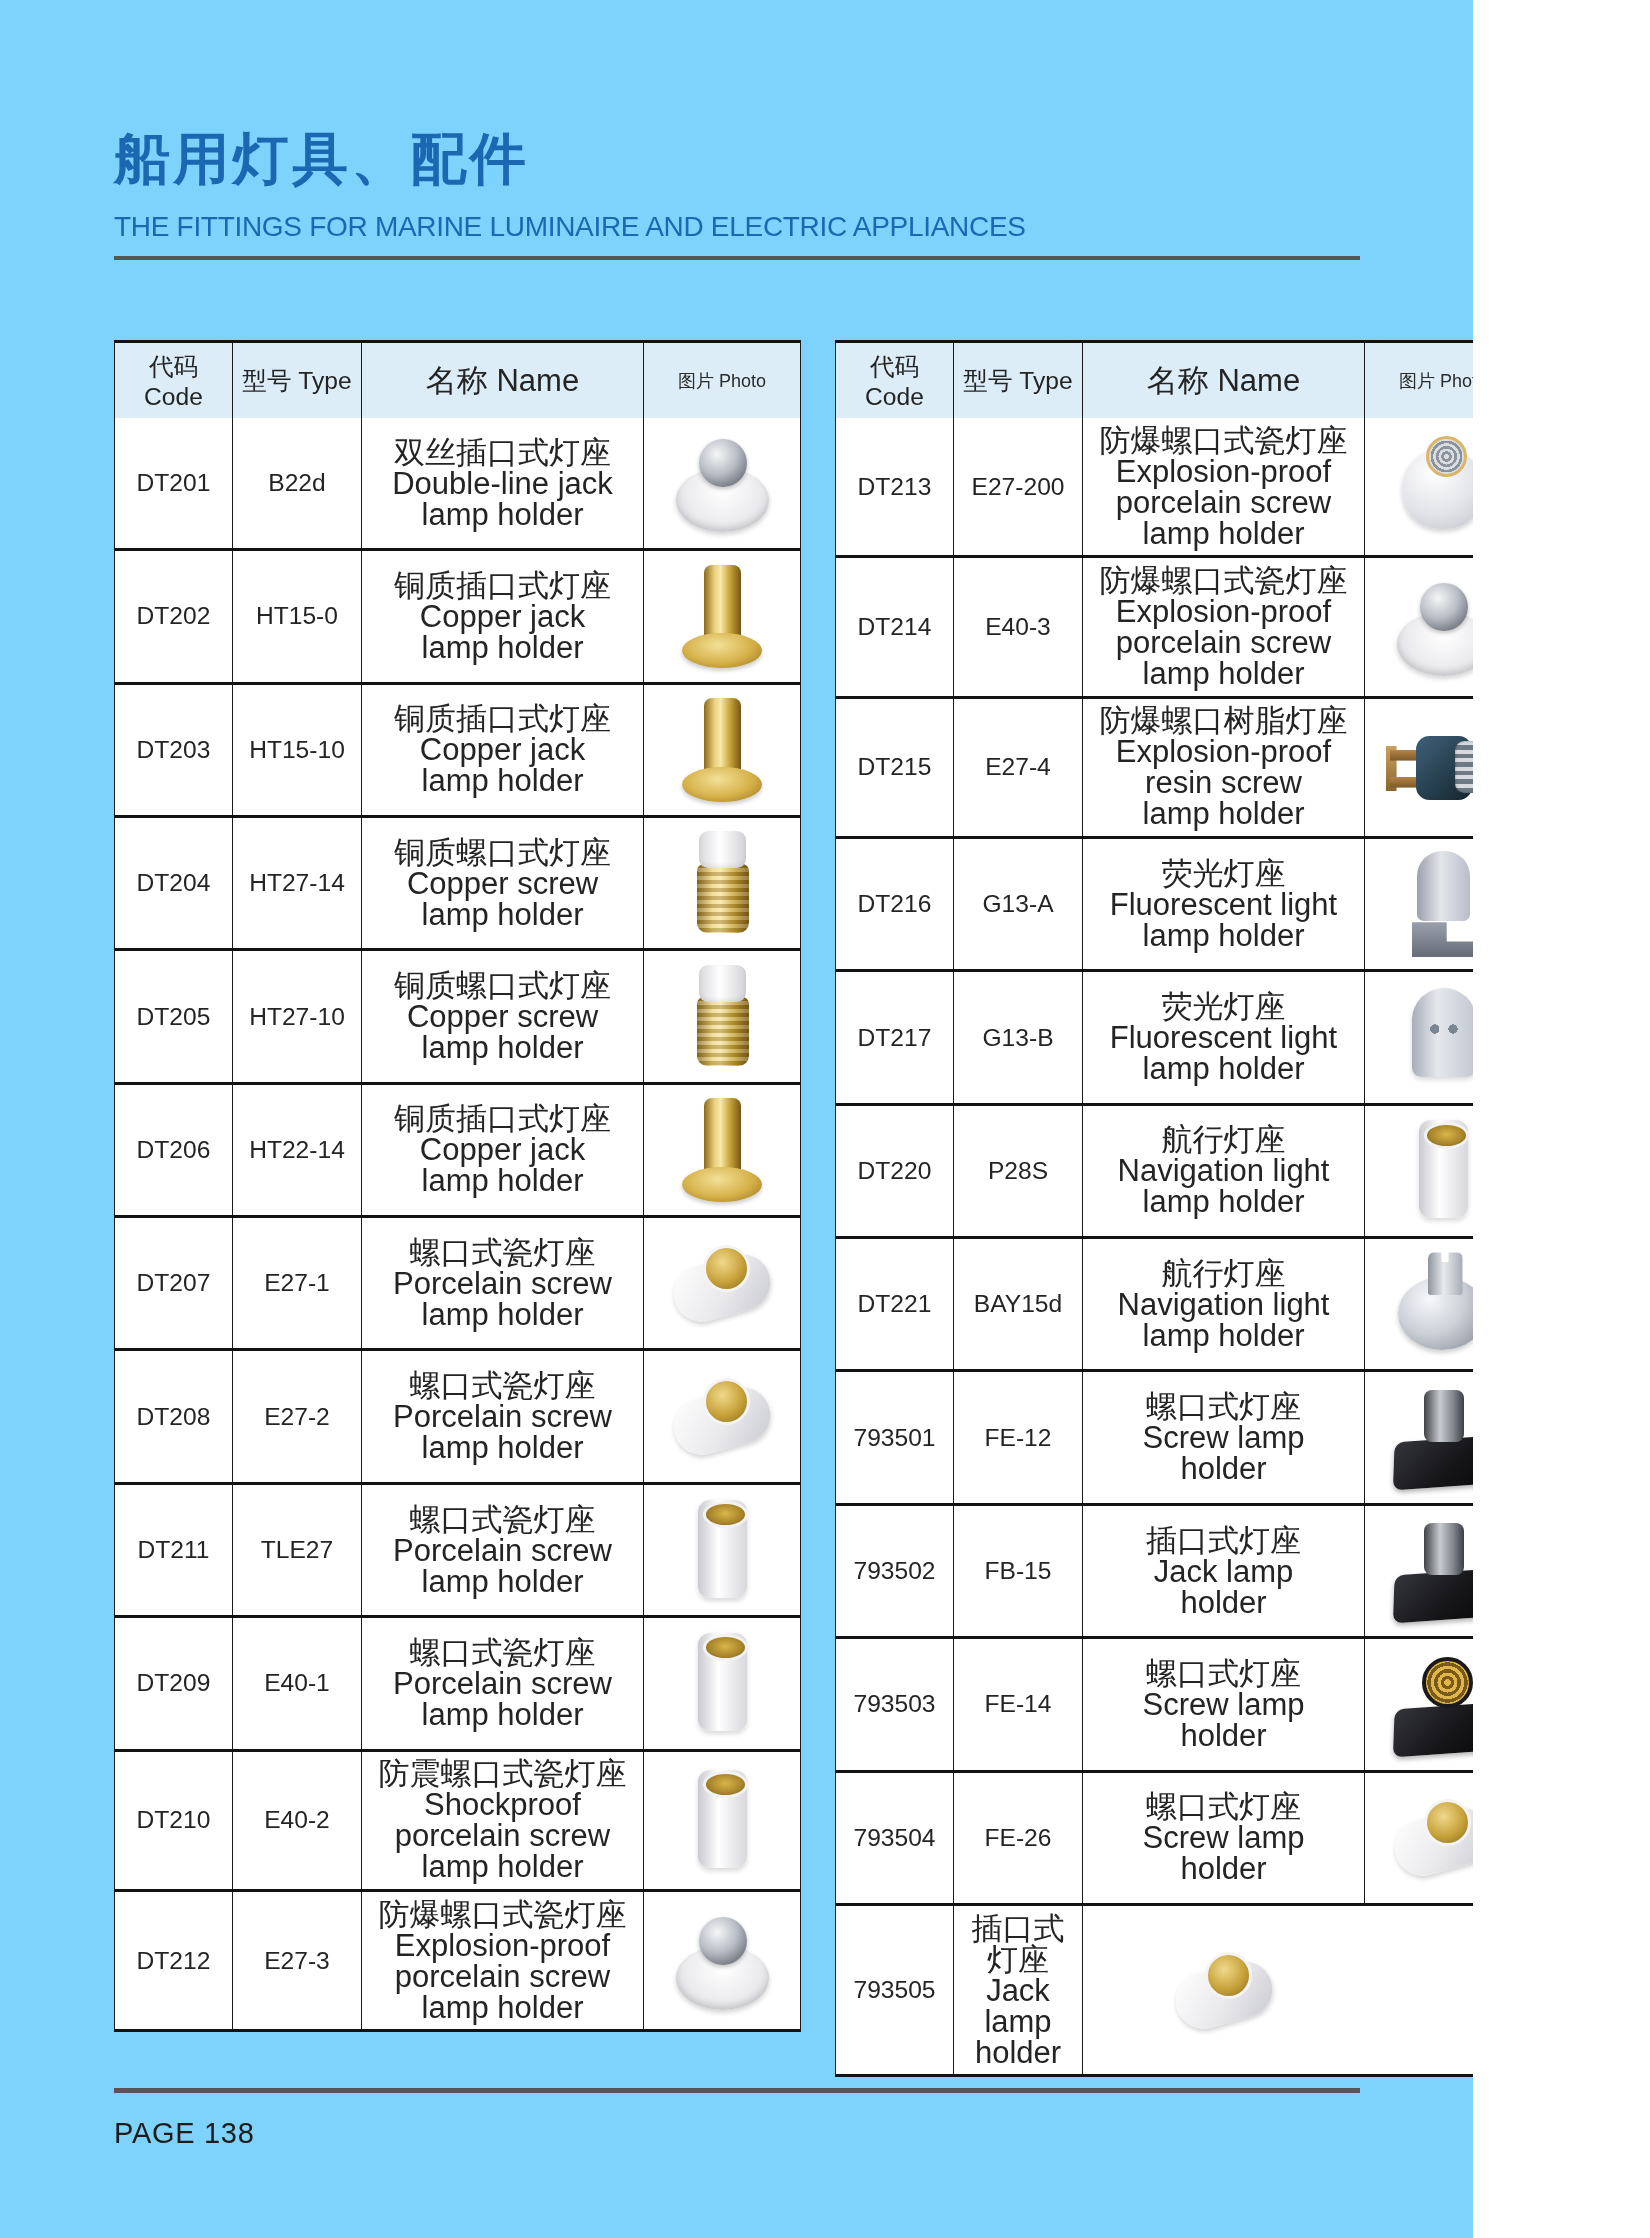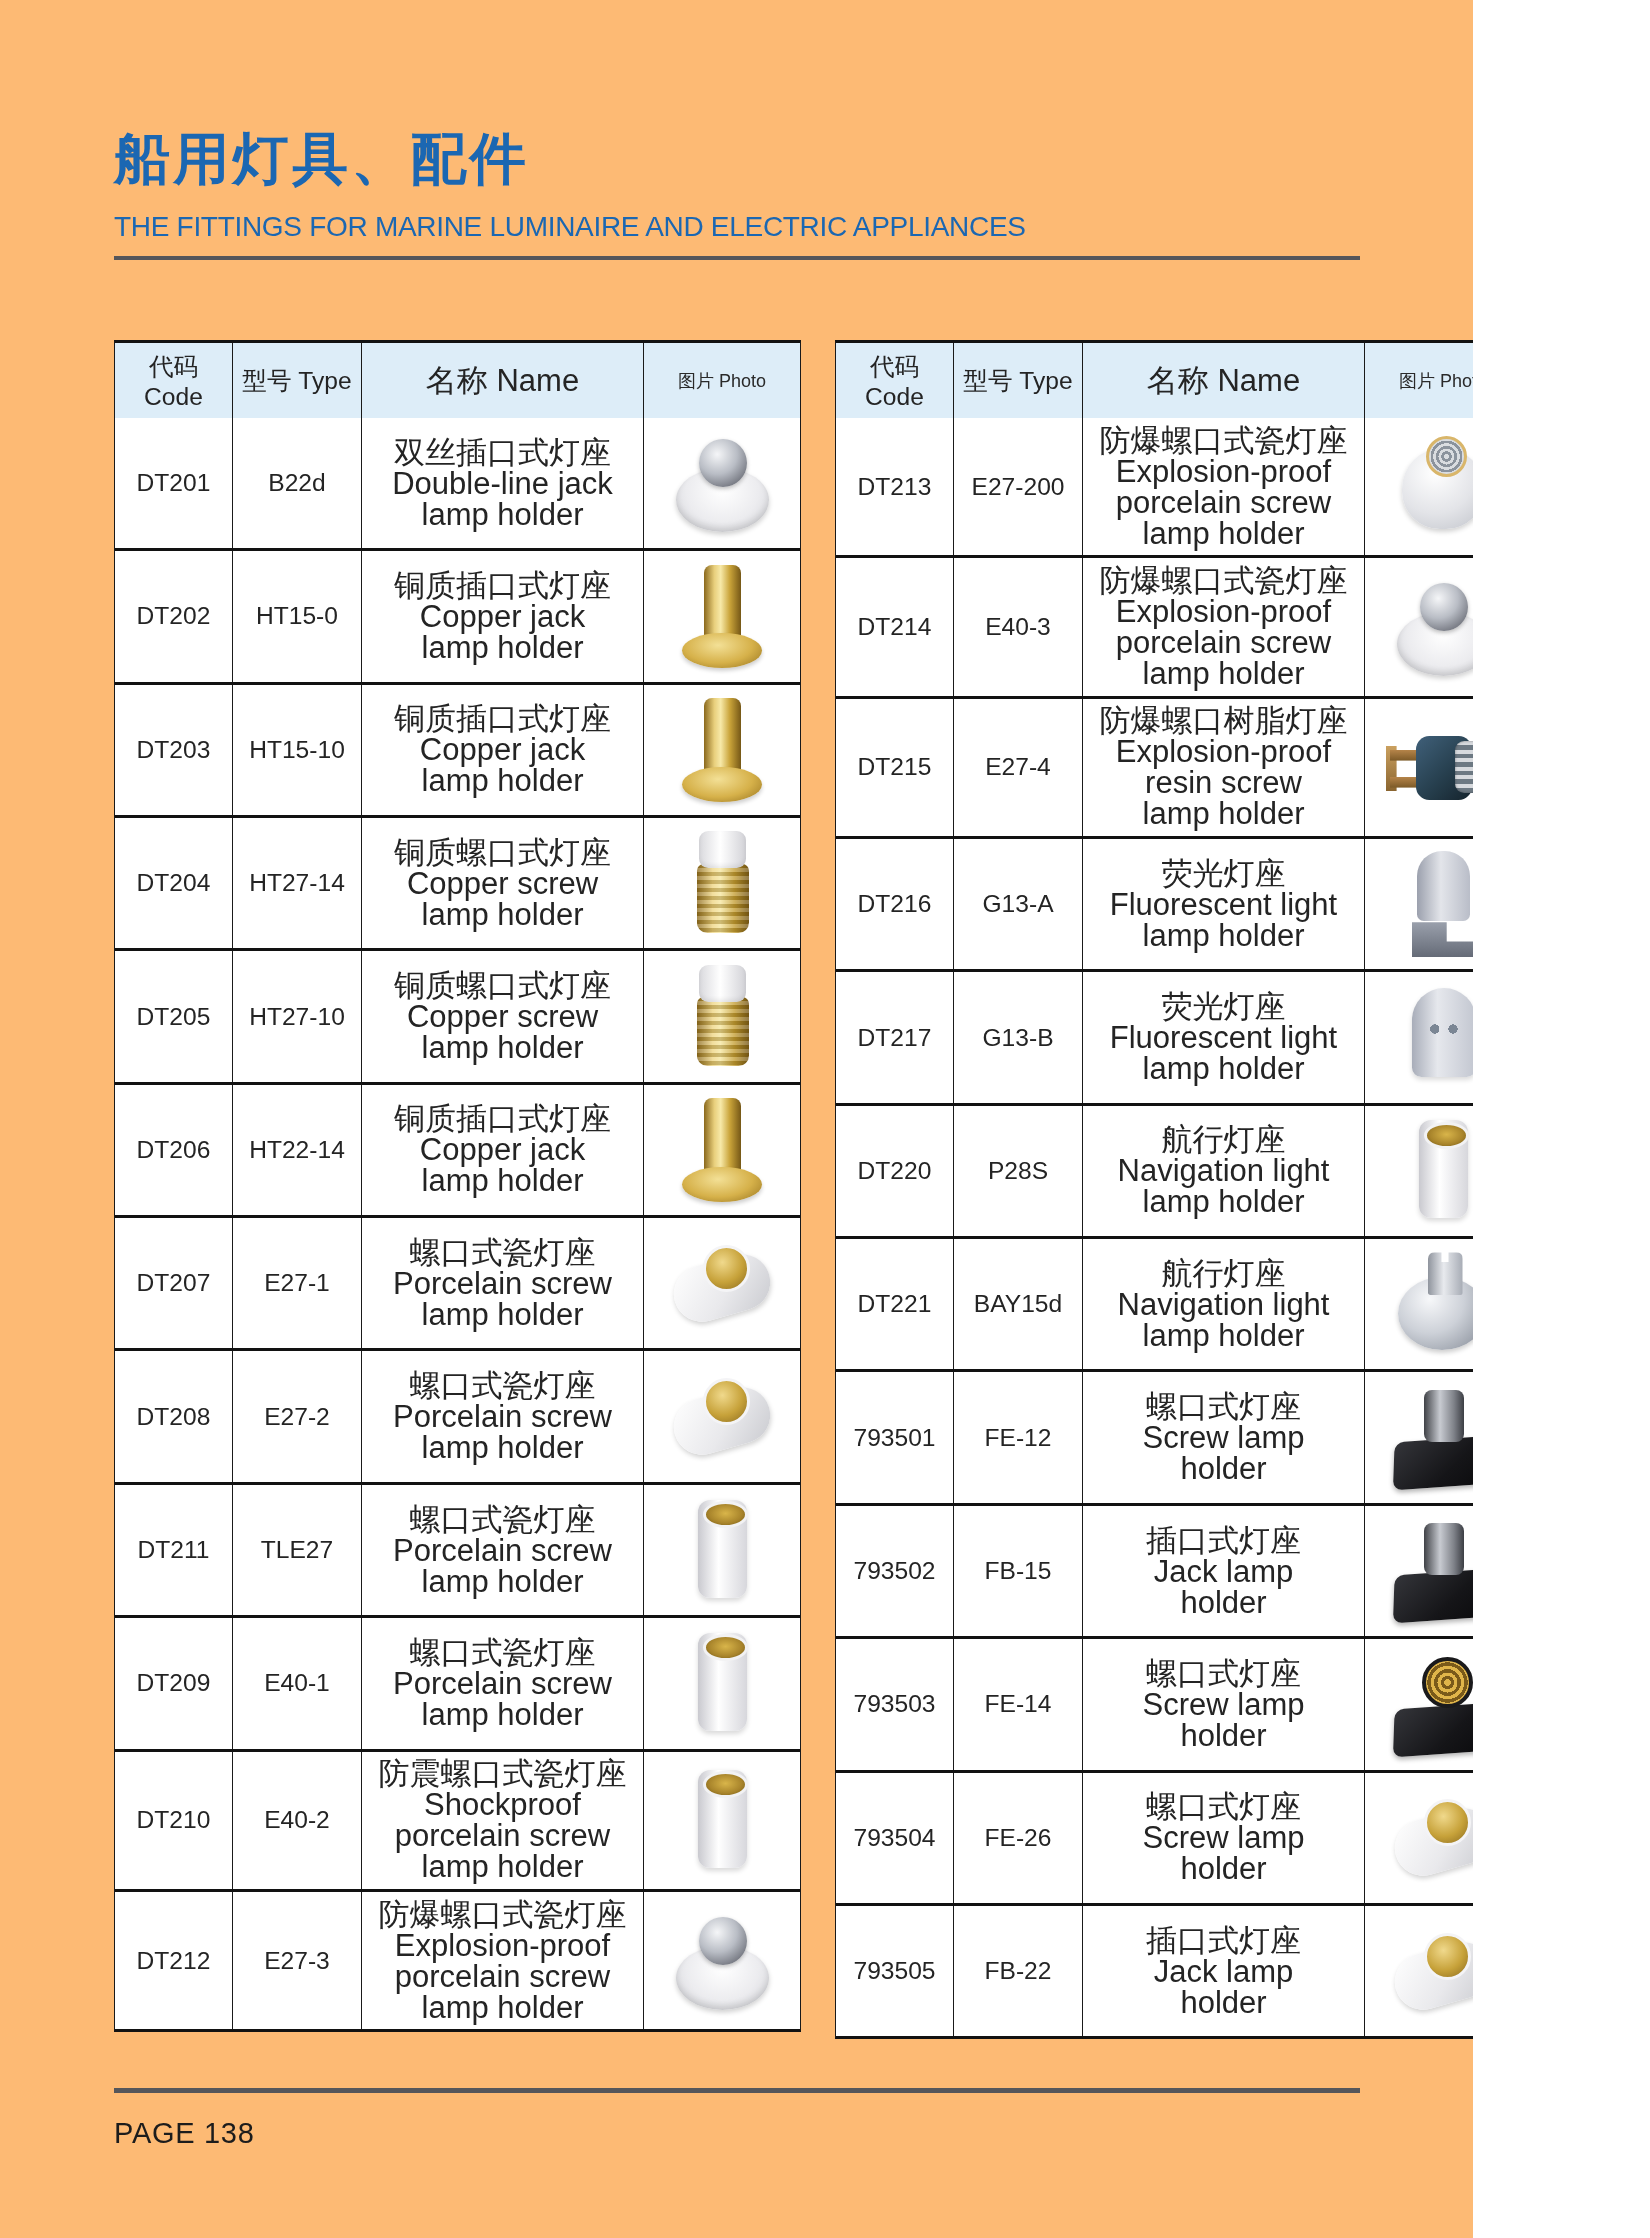--- a/index.html
+++ b/index.html
@@ -1,17 +1,17 @@
 <!DOCTYPE html>
 <html style="font-size:10.6px"><head>
 <meta charset="utf-8">
 <style>
   html,body{margin:0;padding:0;background:#ffffff;}
   body{width:1650px;height:2239px;font-family:"Liberation Sans",sans-serif;color:#242424;}
-  .page{position:relative;width:1473px;height:2239px;overflow:hidden;background:#fdba74;}
+  .page{position:relative;width:1473px;height:2239px;overflow:hidden;background:#7dd3fc;}
 
   
   .hdr{padding:130px 113px 0 114px;}
   .title-zh{margin:0;font-size:56px;line-height:1.05;font-weight:700;color:#1b67b2;letter-spacing:3.3px;}
   .title-en{margin:23px 0 0 0;font-size:28px;line-height:1.05;font-weight:500;color:#1b67b2;letter-spacing:-0.3px;}
   .rule{height:4.7px;background:#55565a;border:none;}
   .top-rule{margin-top:14.6px;}
 
   
   .tables{display:flex;gap:34px;margin:80px 0 0 114px;align-items:flex-start;}
@@ -444,21 +444,20 @@
               <div class="nline">Screw lamp</div>
               <div class="nline">holder</div>
             </div>
     <div class="cell photo">
       <div class="ph" data-variant="porcelain"></div>
     </div>
   </div>
 
   <div class="prow">
     <div class="cell code">793505</div>
-    <div class="cell type">FB-22</div>
     <div class="cell name">
               <div class="nline">插口式灯座</div>
               <div class="nline">Jack lamp</div>
               <div class="nline">holder</div>
             </div>
     <div class="cell photo">
       <div class="ph" data-variant="porcelain"></div>
     </div>
   </div>
 </div>

